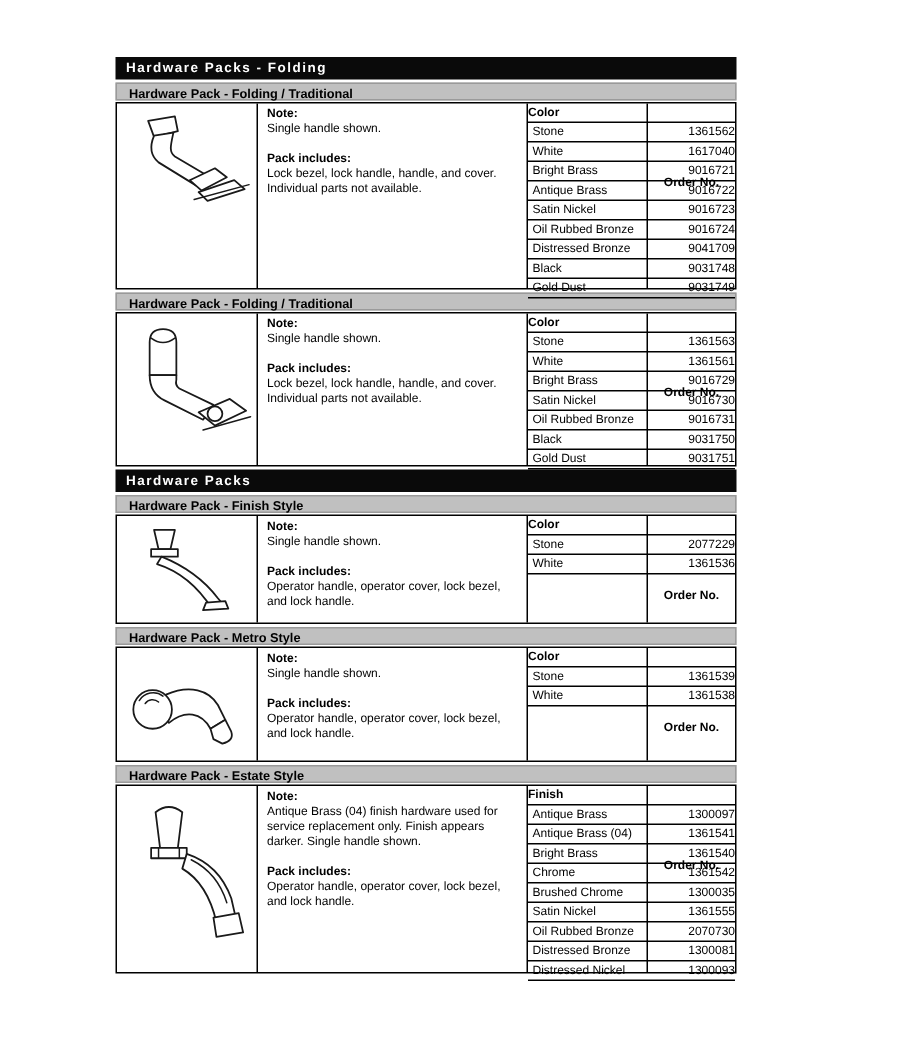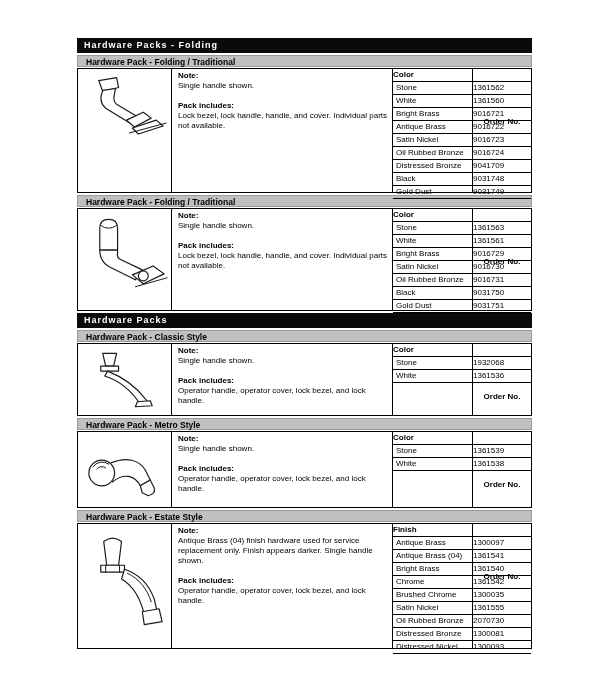--- a/index.html
+++ b/index.html
@@ -1,21 +1,21 @@
 <!DOCTYPE html>
 <html><head>
 <meta charset="utf-8">
 <style>
   html,body{margin:0;padding:0;}
   body{
     width:600px;height:700px;background:#fff;
     font-family:"Liberation Sans", sans-serif;
     color:#000;position:relative;overflow:hidden;
   }
-  .content{position:absolute;left:77px;top:38px;width:455px;}
+  .content{position:absolute;left:77px;top:38px;width:414px;}
   .black-bar{
     background:#0a0a0a;color:#fff;height:15px;line-height:15px;
     font-size:9px;font-weight:bold;letter-spacing:1px;
     padding-left:7px;margin-bottom:2px;
   }
   .gray-bar{
     background:#c0c0c0;color:#000;height:12px;line-height:12px;
     font-size:8.5px;font-weight:bold;padding-left:8px;
     border:0.5px solid #9a9a9a;margin-bottom:1px;box-sizing:border-box;
   }
@@ -40,21 +40,21 @@
   }
   .thead{
     display:flex;font-weight:bold;border-bottom:1px solid #000;height:12px;line-height:12px;
   }
   .thead .h1{width:80px;text-align:left;box-sizing:border-box;}
   .thead .h2{flex:1;text-align:center;margin-top:47px;}
   .crow{
     display:flex;border-bottom:1px solid #000;height:12px;line-height:12px;
   }
   .crow .cname{width:80px;padding-left:3px;box-sizing:border-box;white-space:nowrap;overflow:hidden;}
-  .crow .cord{flex:1;text-align:left;}
+  .crow .cord{flex:1;text-align:right;}
   svg{display:block;}
   .ln{fill:#ffffff;stroke:#1a1a1a;stroke-width:1.2;stroke-linejoin:round;}
   .st{fill:none;stroke:#1a1a1a;stroke-width:1;stroke-linecap:round;}
 </style>
 </head>
 <body>
 
 <div class="content">
 
   <div class="black-bar">Hardware Packs - Folding</div>
@@ -82,21 +82,21 @@
         <div class="h1">Color</div>
         <div class="h2">Order No.</div>
       </div>
       <div>
           <div class="crow">
             <div class="cname">Stone</div>
             <div class="cord">1361562</div>
           </div>
           <div class="crow">
             <div class="cname">White</div>
-            <div class="cord">1361560</div>
+            <div class="cord">1617040</div>
           </div>
           <div class="crow">
             <div class="cname">Bright Brass</div>
             <div class="cord">9016721</div>
           </div>
           <div class="crow">
             <div class="cname">Antique Brass</div>
             <div class="cord">9016722</div>
           </div>
           <div class="crow">
@@ -175,21 +175,21 @@
           <div class="crow">
             <div class="cname">Gold Dust</div>
             <div class="cord">9031751</div>
           </div>
         </div>
     </div>
   </div>
 
   <div class="black-bar">Hardware Packs</div>
 
-  <div class="gray-bar">Hardware Pack - Classic Style</div>
+  <div class="gray-bar">Hardware Pack - Finish Style</div>
   <div class="row" style="height:73px;">
     <div class="img-cell">
       <svg width="94" height="73" viewBox="0 0 94 73">
         <polygon class="ln" points="25,9 39,9 36,22 28,22"></polygon>
         <polygon class="ln" points="23,22 41,22 41,27 23,27"></polygon>
         <path class="ln" d="M30,27 C45,33 58,42 68,55 L73,61 L64,62 C55,48 43,37 27,32 Z"></path>
         <polygon class="ln" points="60,58 73,57 75,62 58,63"></polygon>
       </svg>
     </div>
     <div class="note-cell">
@@ -200,21 +200,21 @@
     </div>
     <div class="tbl">
       <div class="vline"></div>
       <div class="thead">
         <div class="h1">Color</div>
         <div class="h2">Order No.</div>
       </div>
       <div>
           <div class="crow">
             <div class="cname">Stone</div>
-            <div class="cord">1932068</div>
+            <div class="cord">2077229</div>
           </div>
           <div class="crow">
             <div class="cname">White</div>
             <div class="cord">1361536</div>
           </div>
         </div>
     </div>
   </div>
 
   <div class="gray-bar">Hardware Pack - Metro Style</div>

